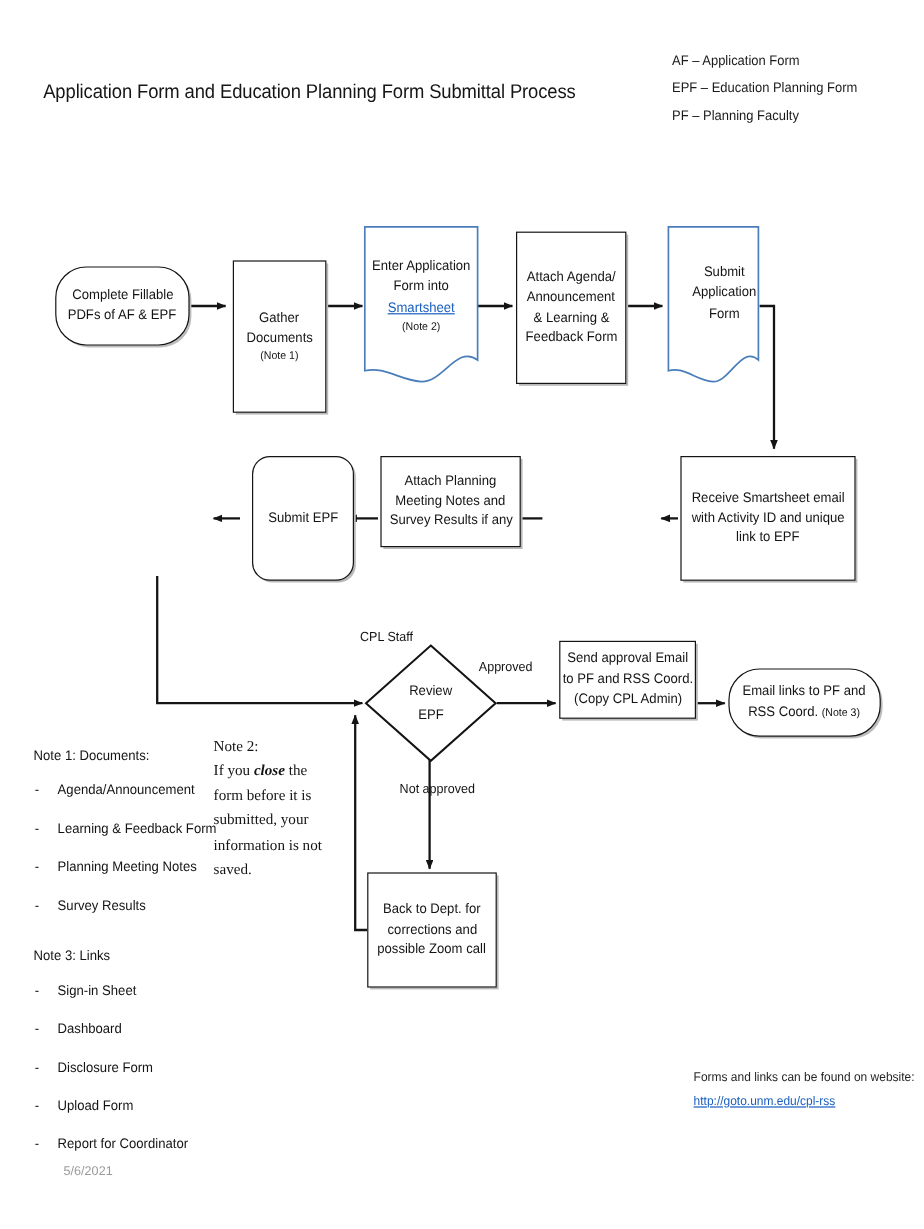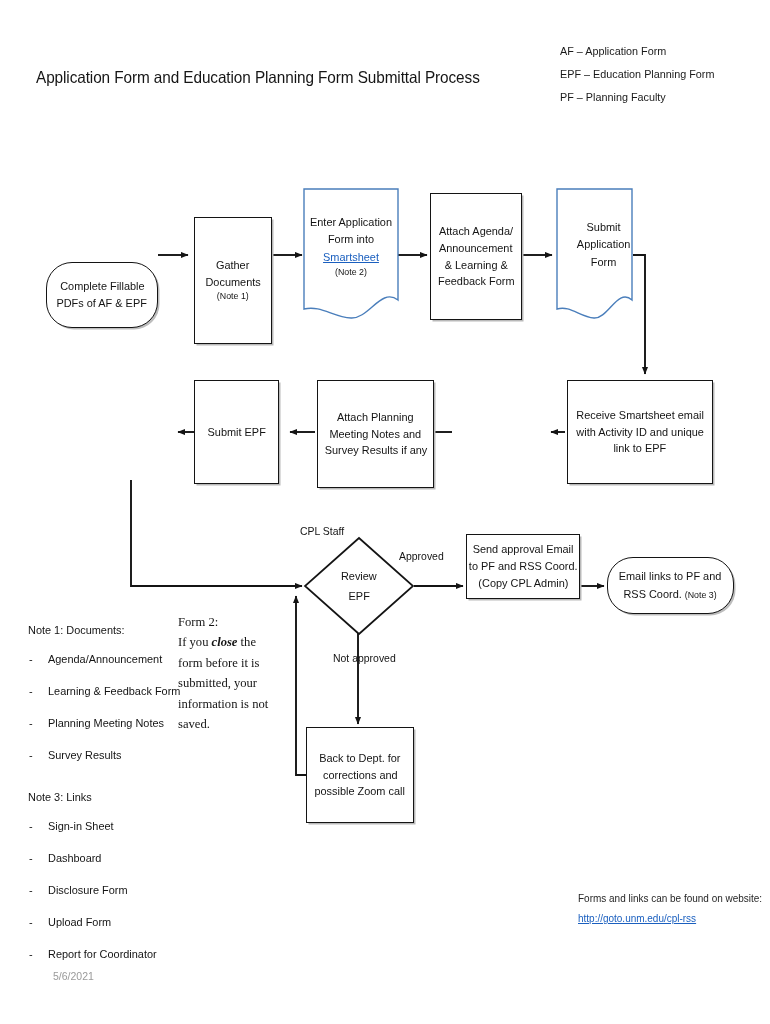--- a/index.html
+++ b/index.html
@@ -129,21 +129,21 @@
       <line x1="414" y1="586" x2="463" y2="586" marker-end="url(#ah)"></line>
 
       <line x1="580" y1="586" x2="604" y2="586" marker-end="url(#ah)"></line>
 
       <line x1="358" y1="622" x2="358" y2="724" marker-end="url(#ah)"></line>
 
       <path d="M306,775 L296,775 L296,596" marker-end="url(#ah)"></path>
     </g>
   </svg>
 
-  <div class="abs term" style="left:46px;top:222px;width:112px;height:66px;margin-top:40px;">
+  <div class="abs term" style="left:46px;top:222px;width:112px;height:66px;">
     <span class="ln">Complete Fillable</span>
     <span class="ln">PDFs of AF &amp; EPF</span>
   </div>
 
   <div class="abs node" style="left:194px;top:193px;width:78px;height:127px;margin-top:24px;">
     <span class="ln">Gather</span>
     <span class="ln">Documents</span>
     <span class="sub">(Note 1)</span>
   </div>
 
@@ -177,27 +177,27 @@
     </div>
   </div>
 
   <div class="abs node" style="left:567px;top:380px;width:146px;height:104px;">
     <span class="ln">Receive Smartsheet email</span>
     <span class="ln">with Activity ID and unique</span>
     <span class="ln">link to EPF</span>
   </div>
 
 
-  <div class="abs node" style="left:317px;top:380px;width:117px;height:108px;">
+  <div class="abs node" style="left:317px;top:380px;width:117px;height:76px;">
     <span class="ln">Attach Planning</span>
     <span class="ln">Meeting Notes and</span>
     <span class="ln">Survey Results if any</span>
   </div>
 
-  <div class="abs node" style="left:194px;top:380px;width:85px;height:104px;">
+  <div class="abs node" style="left:210px;top:380px;width:85px;height:104px;border-radius:15px;">
     <span class="ln">Submit EPF</span>
   </div>
 
 
   <div class="diamond" style="left:303px;top:536px;width:112px;height:100px;">
     <svg width="112" height="100" viewBox="0 0 112 100">
       <path d="M56,2 L110,50 L56,98 L2,50 Z" fill="#ffffff" stroke="#141414" stroke-width="1.7"></path>
     </svg>
     <div class="dlabel">
       <span class="ln">Review</span>
@@ -242,21 +242,21 @@
         <span>Planning Meeting Notes</span>
       </div>
       <div class="note-li" style="height:32px;line-height:32px;">
         <span class="dash">-</span>
         <span>Survey Results</span>
       </div>
     </div>
   </div>
 
   <div class="abs note2" style="left:178px;top:612px;">
-    <div>Form 2:</div>
+    <div>Note 2:</div>
     <div><span>If you </span><b>close</b><span> the form before it is submitted, your information is not saved.</span></div>
   </div>
 
   <div class="abs" style="left:28px;top:785px;">
     <div class="note-h" style="height:25px;line-height:25px;">Note 3: Links</div>
     <div style="padding-left:20px;">
       <div class="note-li" style="height:32px;line-height:32px;">
         <span class="dash">-</span>
         <span>Sign-in Sheet</span>
       </div>

